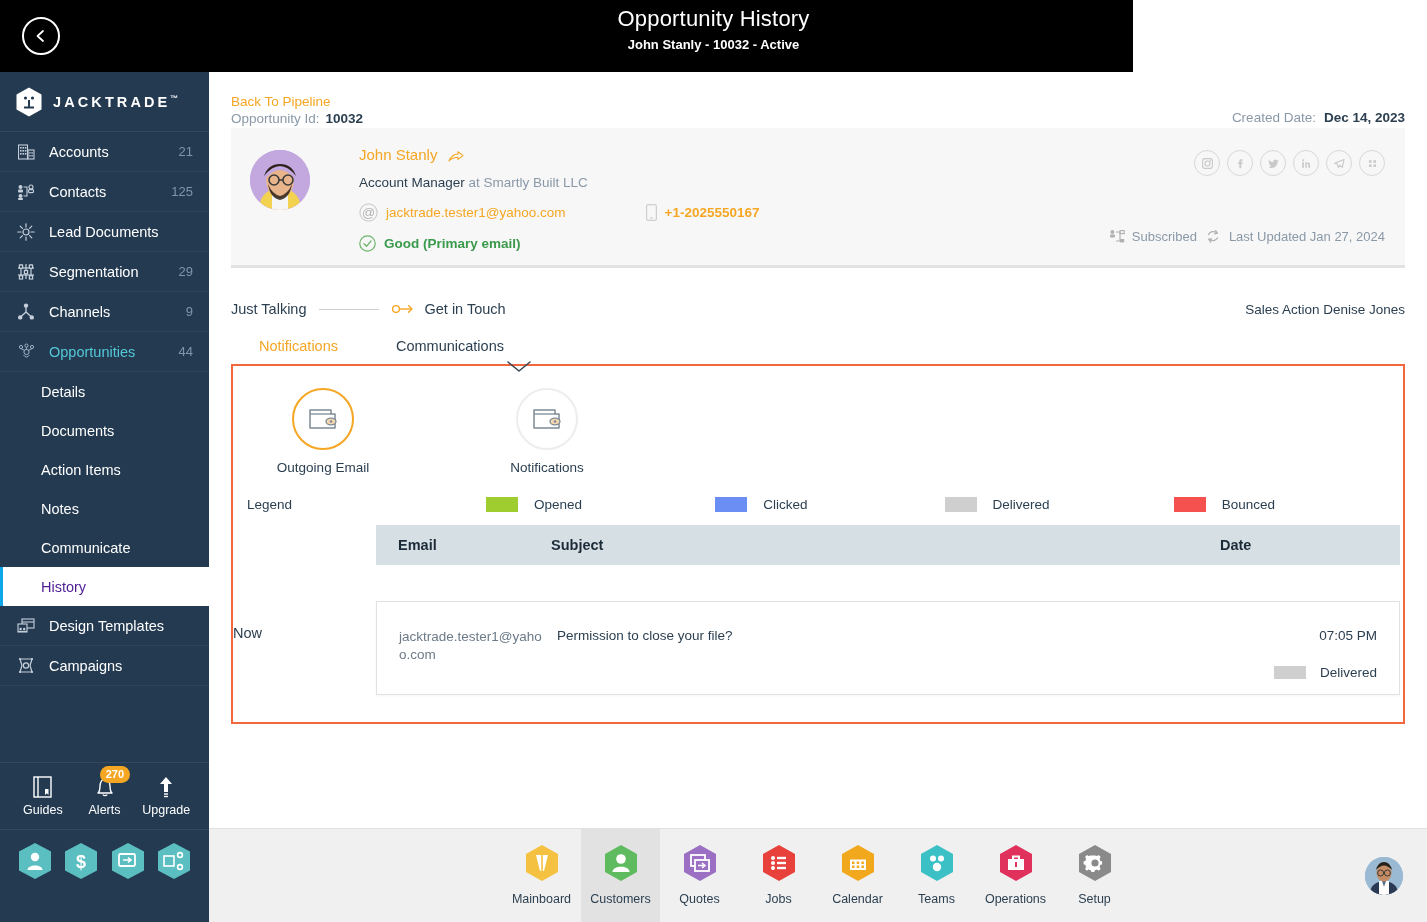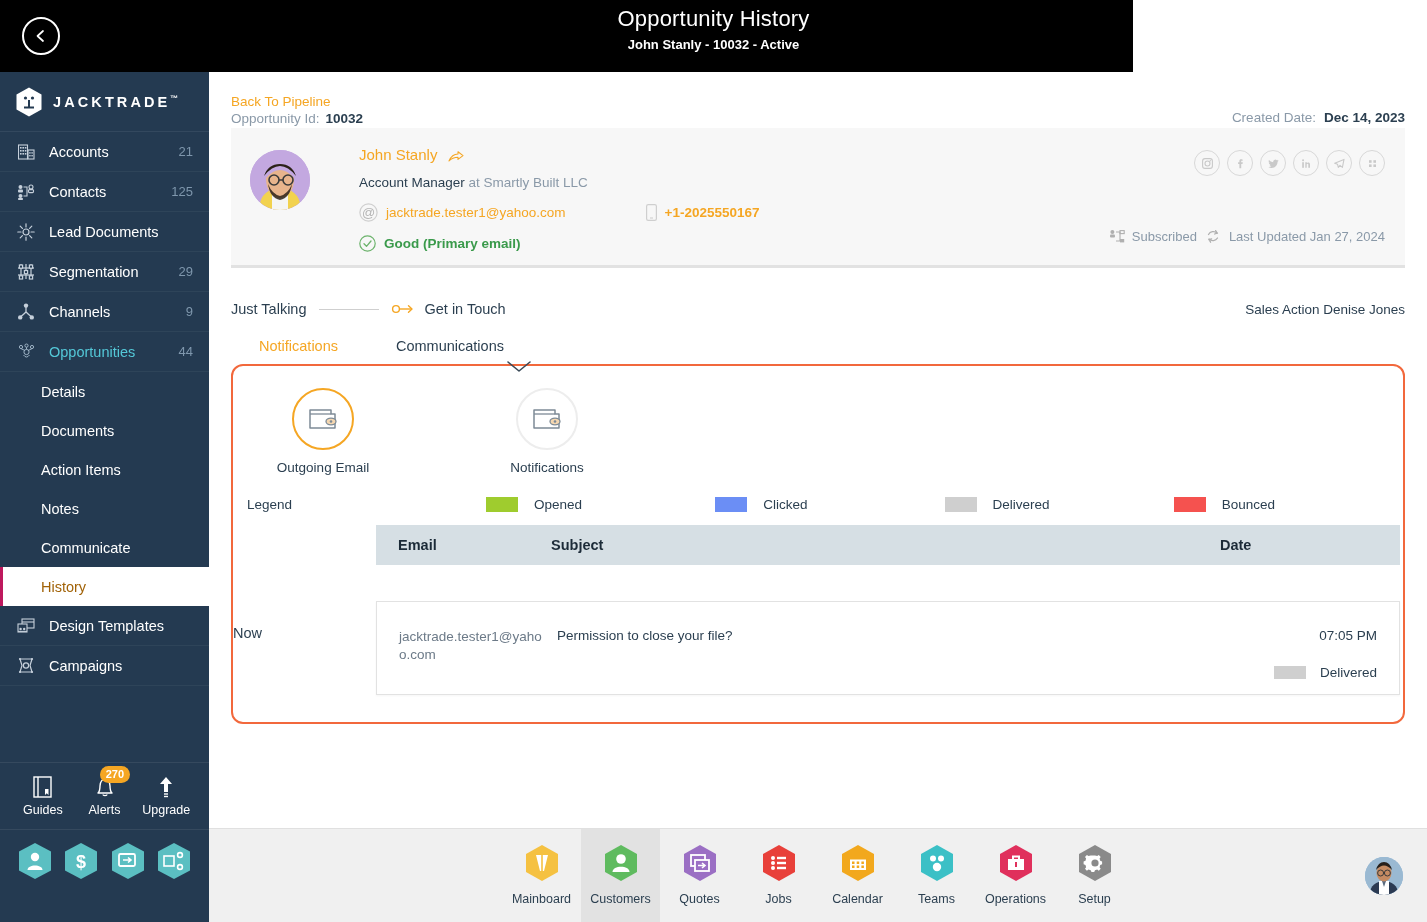--- a/index.html
+++ b/index.html
@@ -53,21 +53,21 @@
              display: flex; align-items: center; justify-content: center; }
   .nav-label { font-size: 14.5px; flex: 1; color: #ffffff; }
   .nav-count { font-size: 13px; color: #7f97ad; padding-right: 16px; }
   .nav-item.active .nav-label { color: #54c8d8; }
 
   .sub-item {
     height: 39px; display: flex; align-items: center;
     padding-left: 41px; font-size: 14.5px; color: #ffffff; cursor: pointer;
   }
   .sub-item.selected {
-    background: #ffffff; color: #a16207; border-left: 3px solid #be185d;
+    background: #ffffff; color: #4c1d95; border-left: 3px solid #0ea5e9;
     padding-left: 38px;
   }
 
   .side-gap { height: 76px; }
   .side-tools {
     border-top: 1px solid #35495e; border-bottom: 1px solid #35495e;
     height: 68px; display: flex; align-items: center; justify-content: space-around;
     padding: 0 12px;
   }
   .side-tool { display: flex; flex-direction: column; align-items: center;
@@ -136,21 +136,21 @@
   .agent { position: absolute; right: 0; font-size: 13.5px; color: #2b3f50; }
 
   
   .tabs { margin: 14px 0 0 50px; display: flex; gap: 58px; position: relative; }
   .tab { font-size: 14.5px; color: #2b3f50; cursor: pointer; padding-bottom: 4px; }
   .tab.active { color: #f5a623; }
 
   
   .panel {
     position: relative; margin: 6px 22px 0 22px; height: 360px;
-    border: 2px solid #f2683c; border-radius: 12px; background: #ffffff;
+    border: 2px solid #f2683c; border-radius: 0; background: #ffffff;
   }
   .chev { position: absolute; left: 272px; top: -7px; z-index: 3; }
 
   .chan-row { display: flex; padding: 22px 0 0 40px; gap: 124px; }
   .chan { width: 100px; text-align: center; cursor: pointer; }
   .chan-circle {
     width: 62px; height: 62px; border-radius: 50%; border: 2px solid #ededed;
     margin: 0 auto; display: flex; align-items: center; justify-content: center;
   }
   .chan.sel .chan-circle { border-color: #f5a623; }

